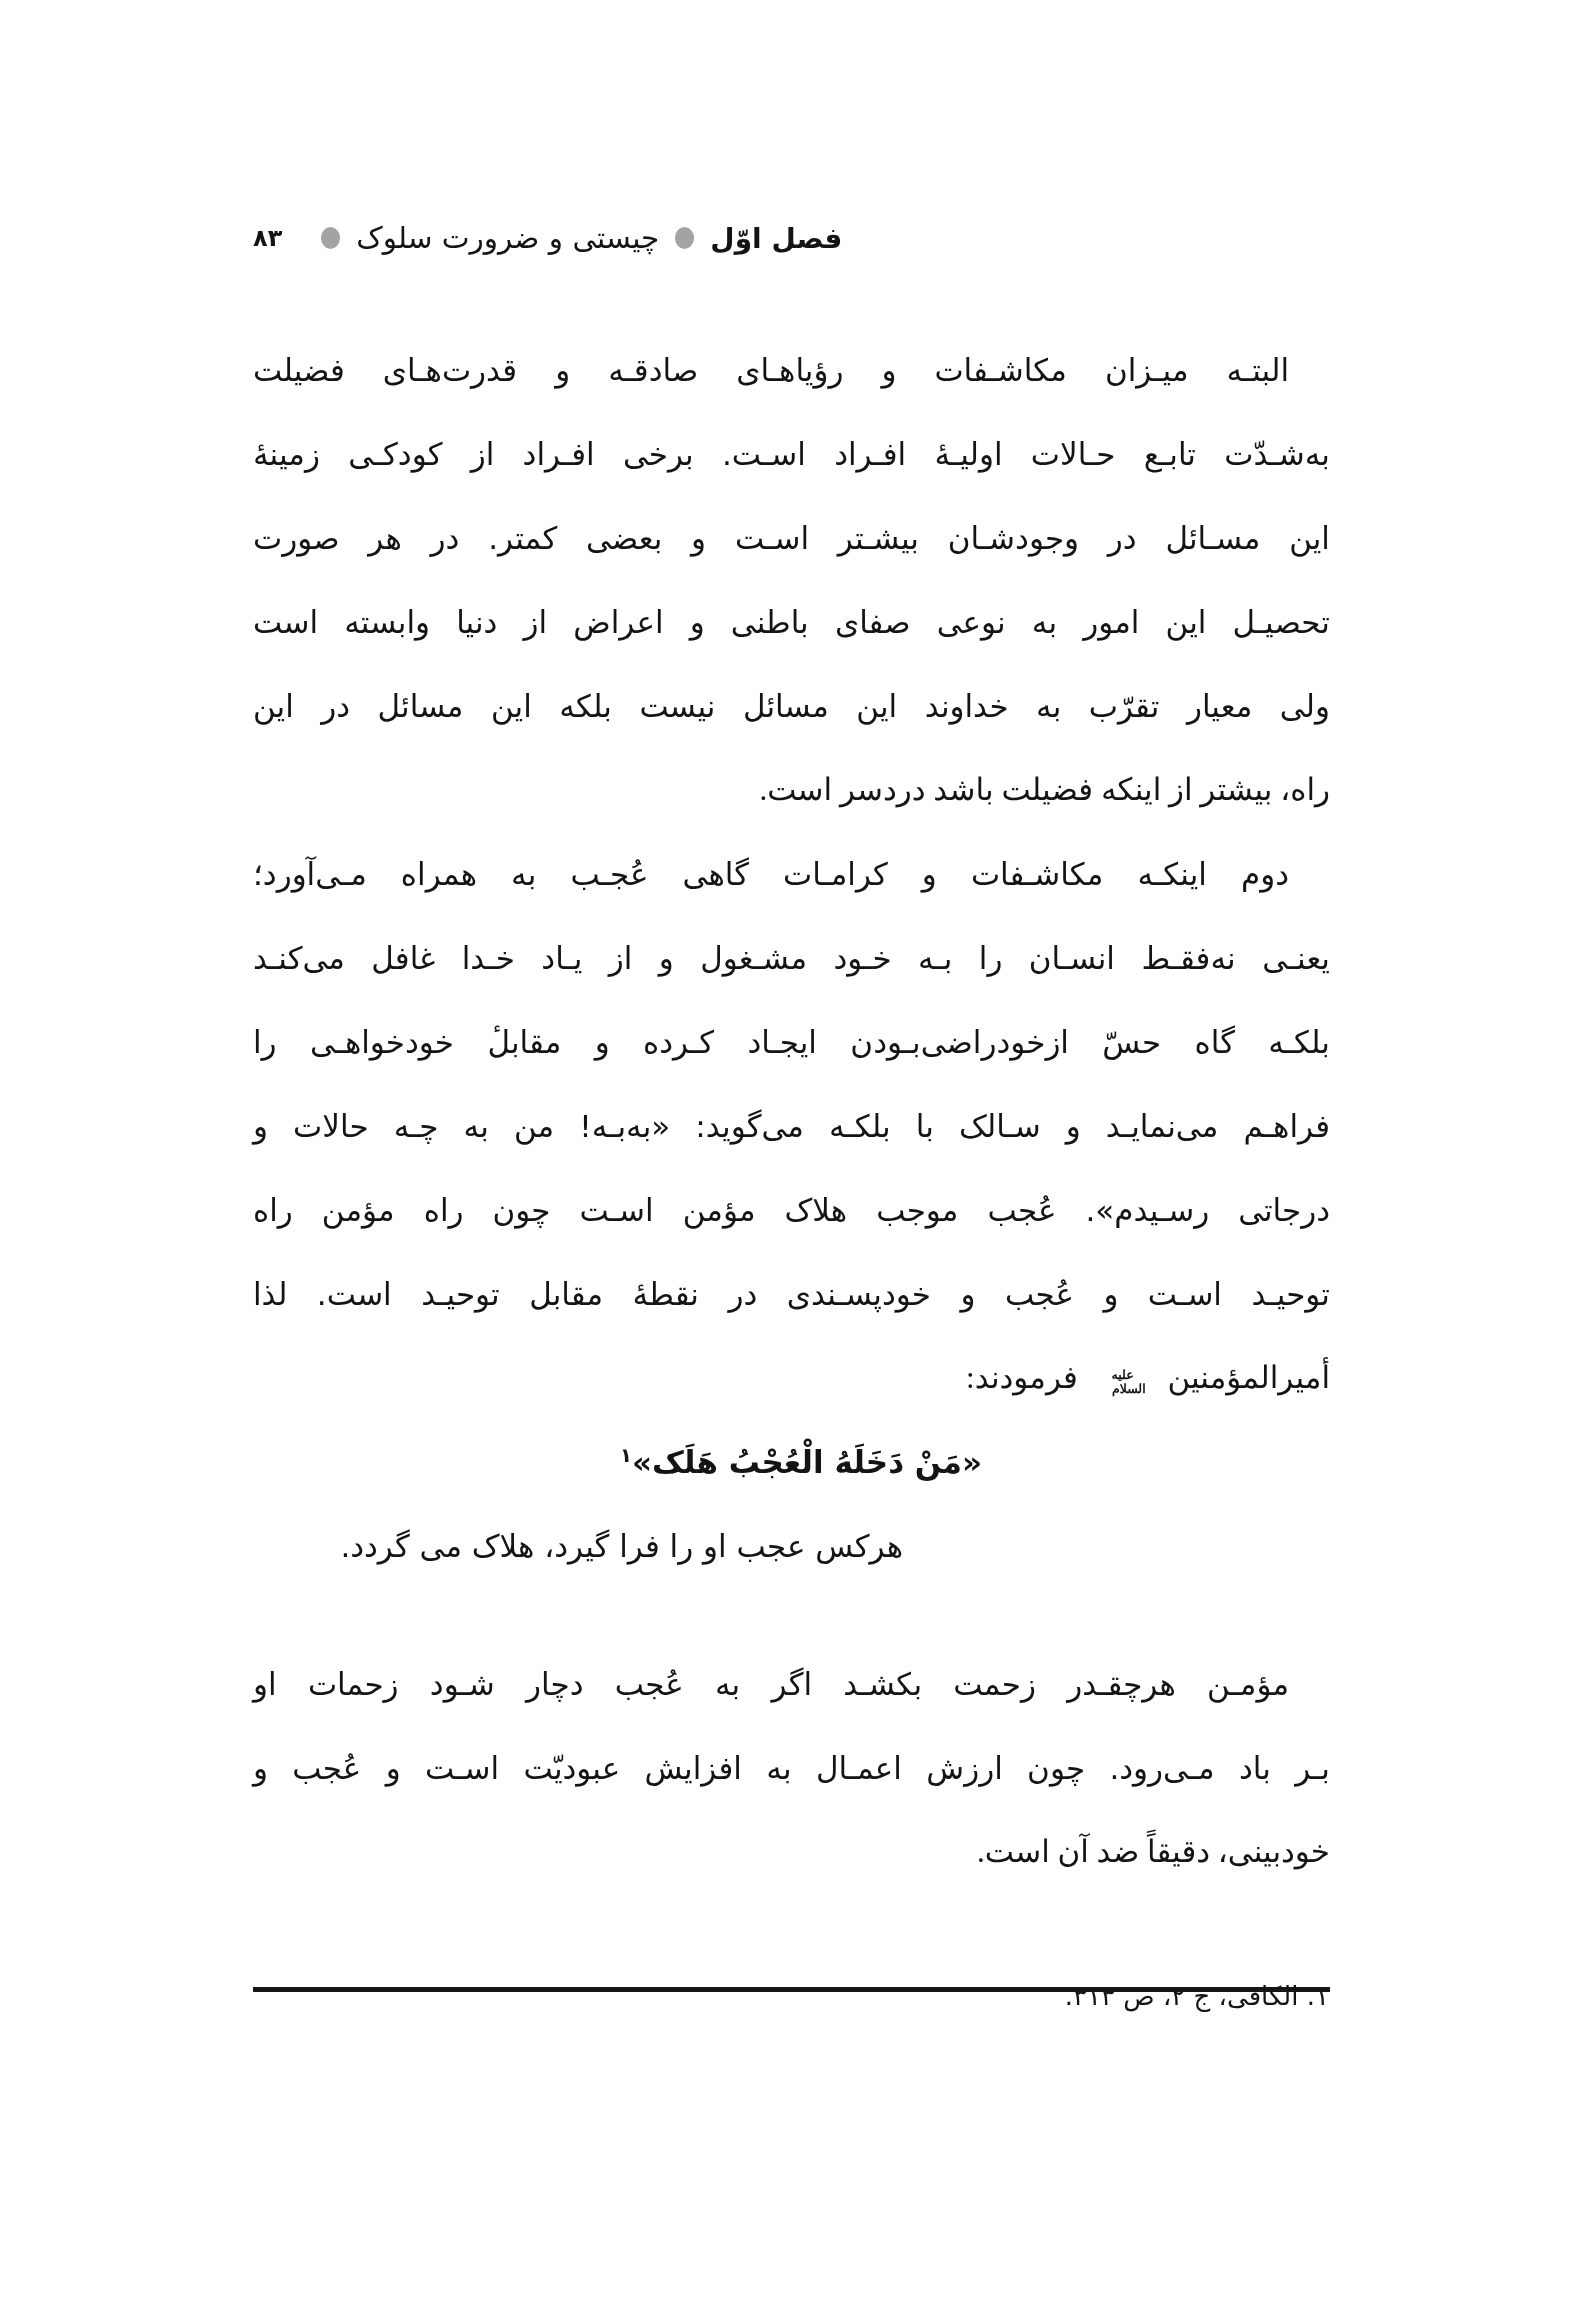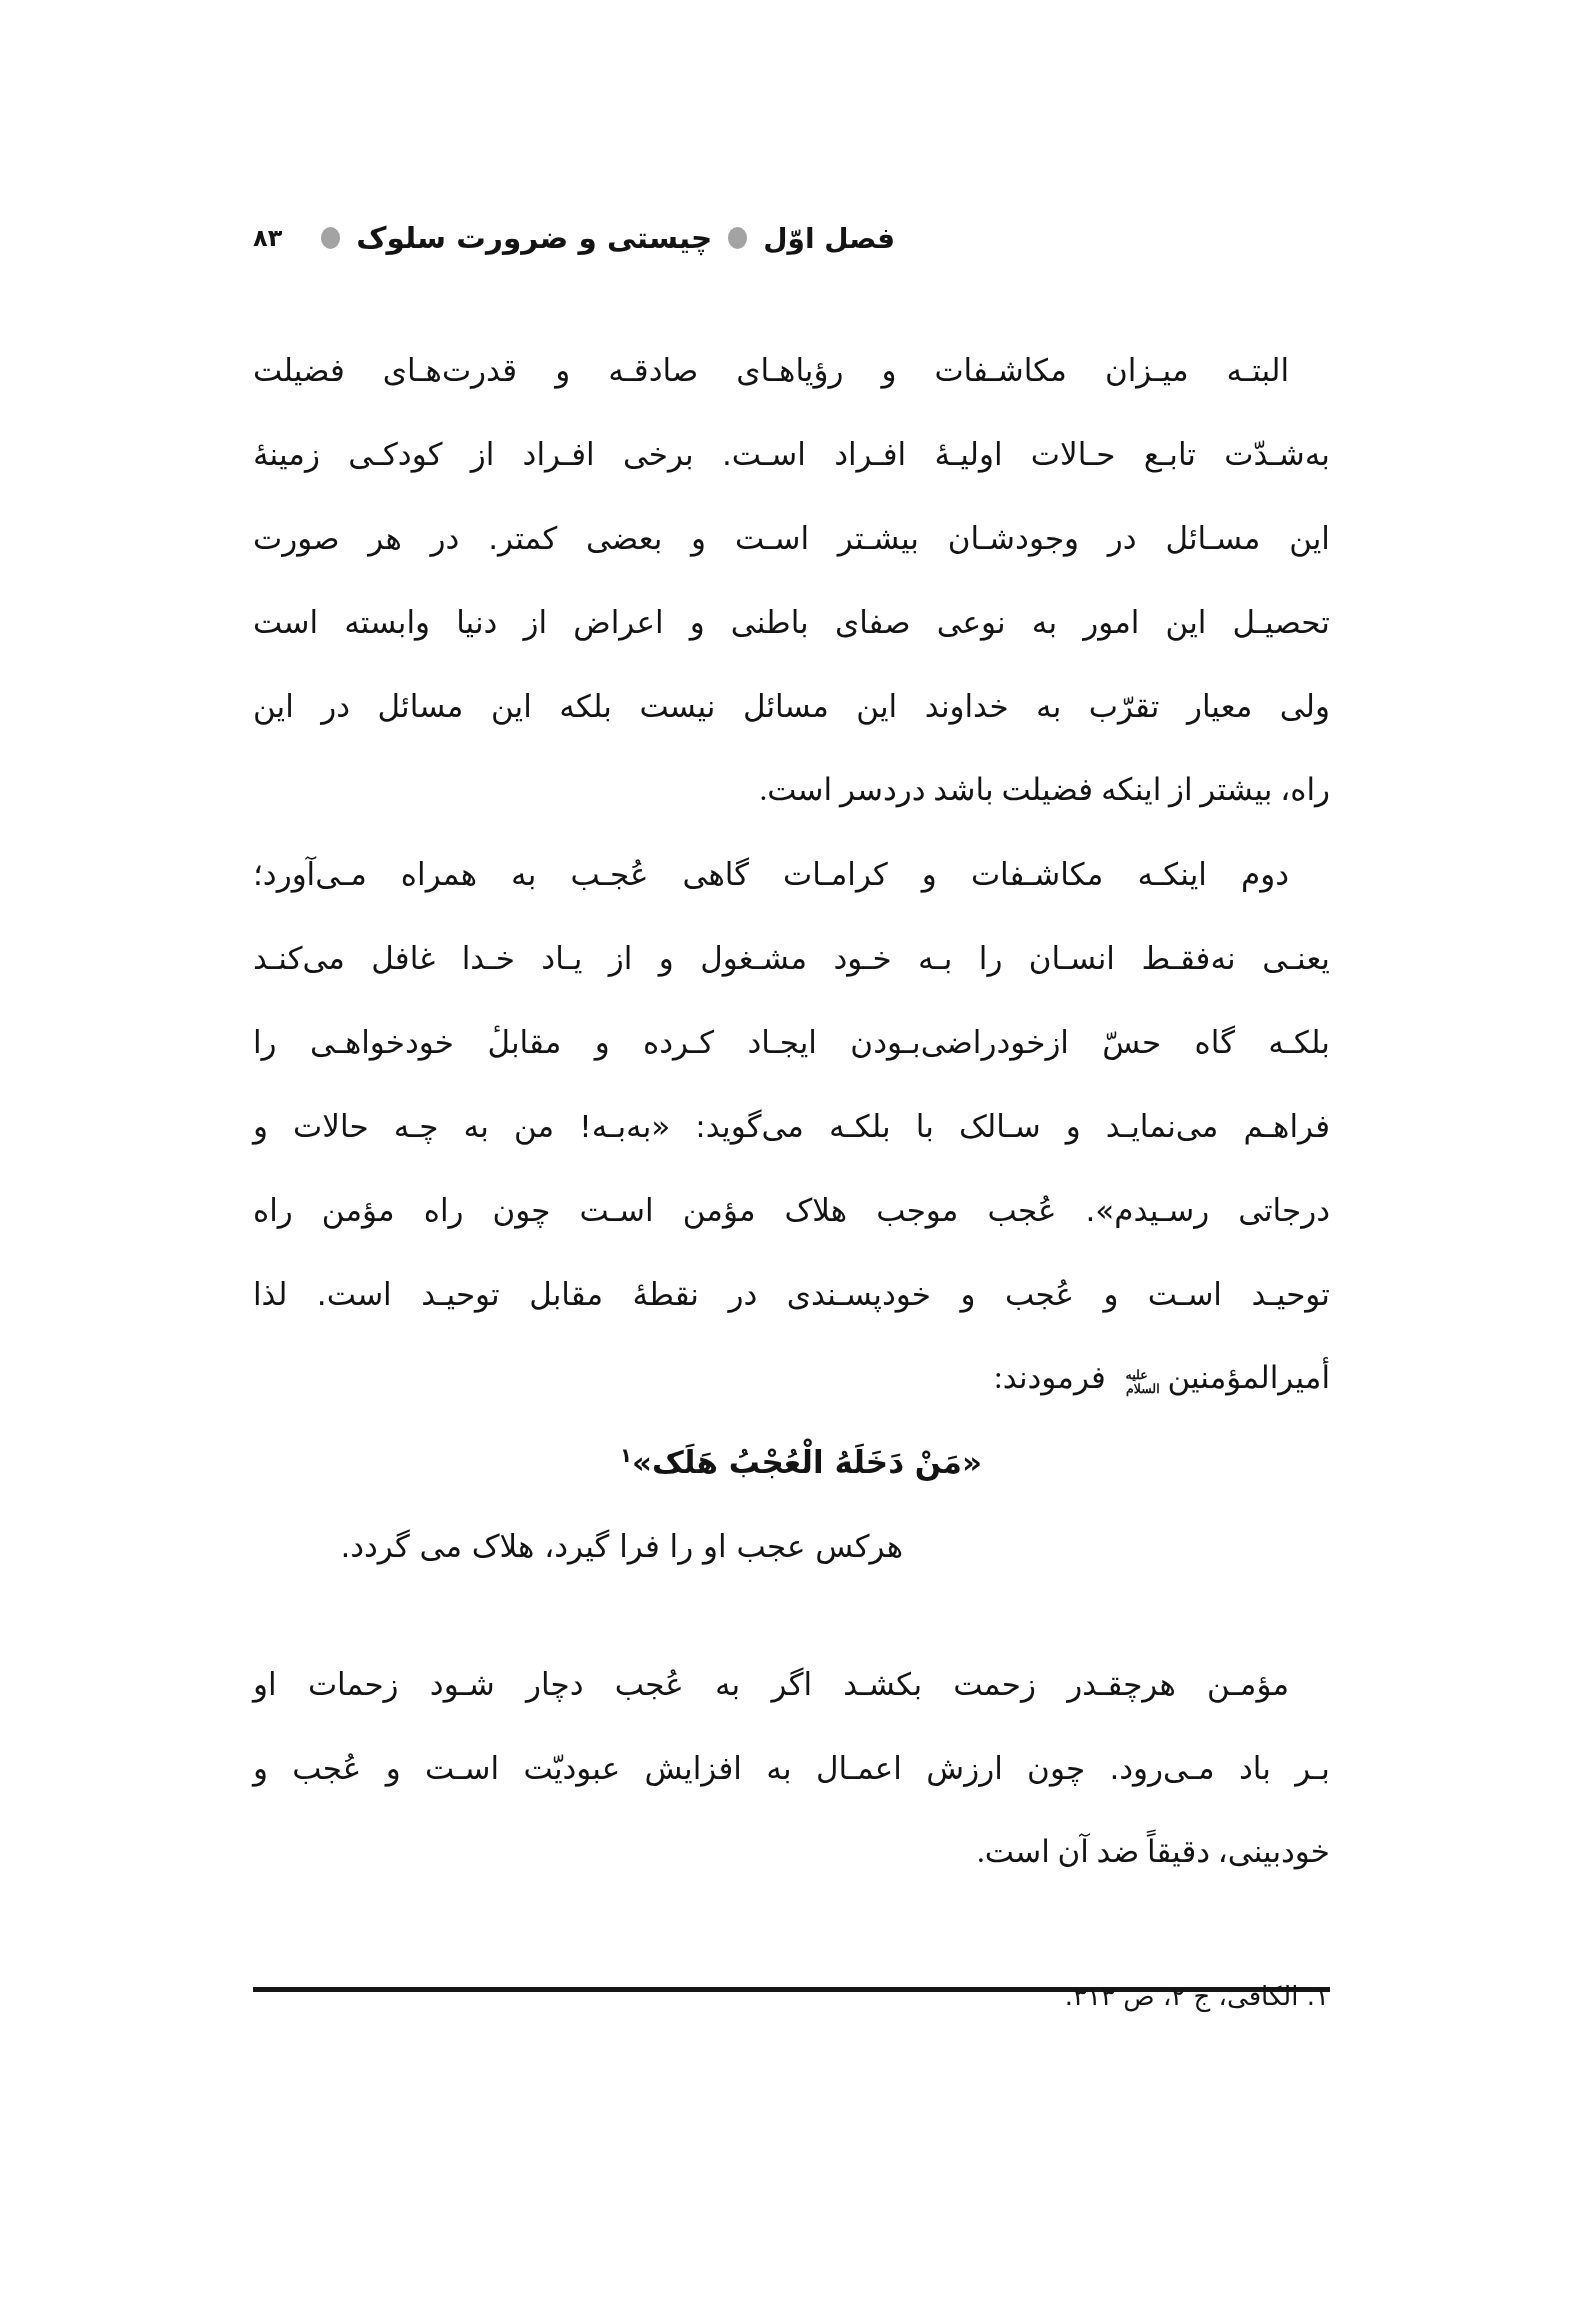--- a/index.html
+++ b/index.html
@@ -16,21 +16,21 @@
   .running-head{
     position:absolute;
     top:221px;left:253px;
     direction:rtl;
     display:flex;
     align-items:center;
     gap:16px;
     white-space:nowrap;
   }
   .running-head .chapter{font-size:28px;font-weight:bold;text-align:center;}
-  .running-head .section{font-size:29.5px;font-weight:bold;}
+  .running-head .section{font-size:29.5px;font-weight:normal;}
   .running-head .pagenum{font-size:24px;font-weight:bold;margin-right:23px;letter-spacing:1.8px;}
   .bullet{
     width:19px;height:21.4px;
     background:#a3a3a3;
     border-radius:50%;
     display:inline-block;
     flex:0 0 auto;
   }
   
   .body-col{
@@ -61,21 +61,21 @@
   }
   .p3{margin-top:54px;}
   .honorific{
     display:inline-block;
     width:46px;
     font-size:12.5px;
     line-height:1.15;
     text-align:center;
     vertical-align:-5.4px;
     font-weight:bold;
-    margin:0 0;
+    margin:0 14px;
   }
   sup.fn-mark{
     font-size:19.6px;
     vertical-align:super;
     line-height:0;
   }
   
   .footnote-rule{
     position:absolute;
     top:1987px;left:253px;

